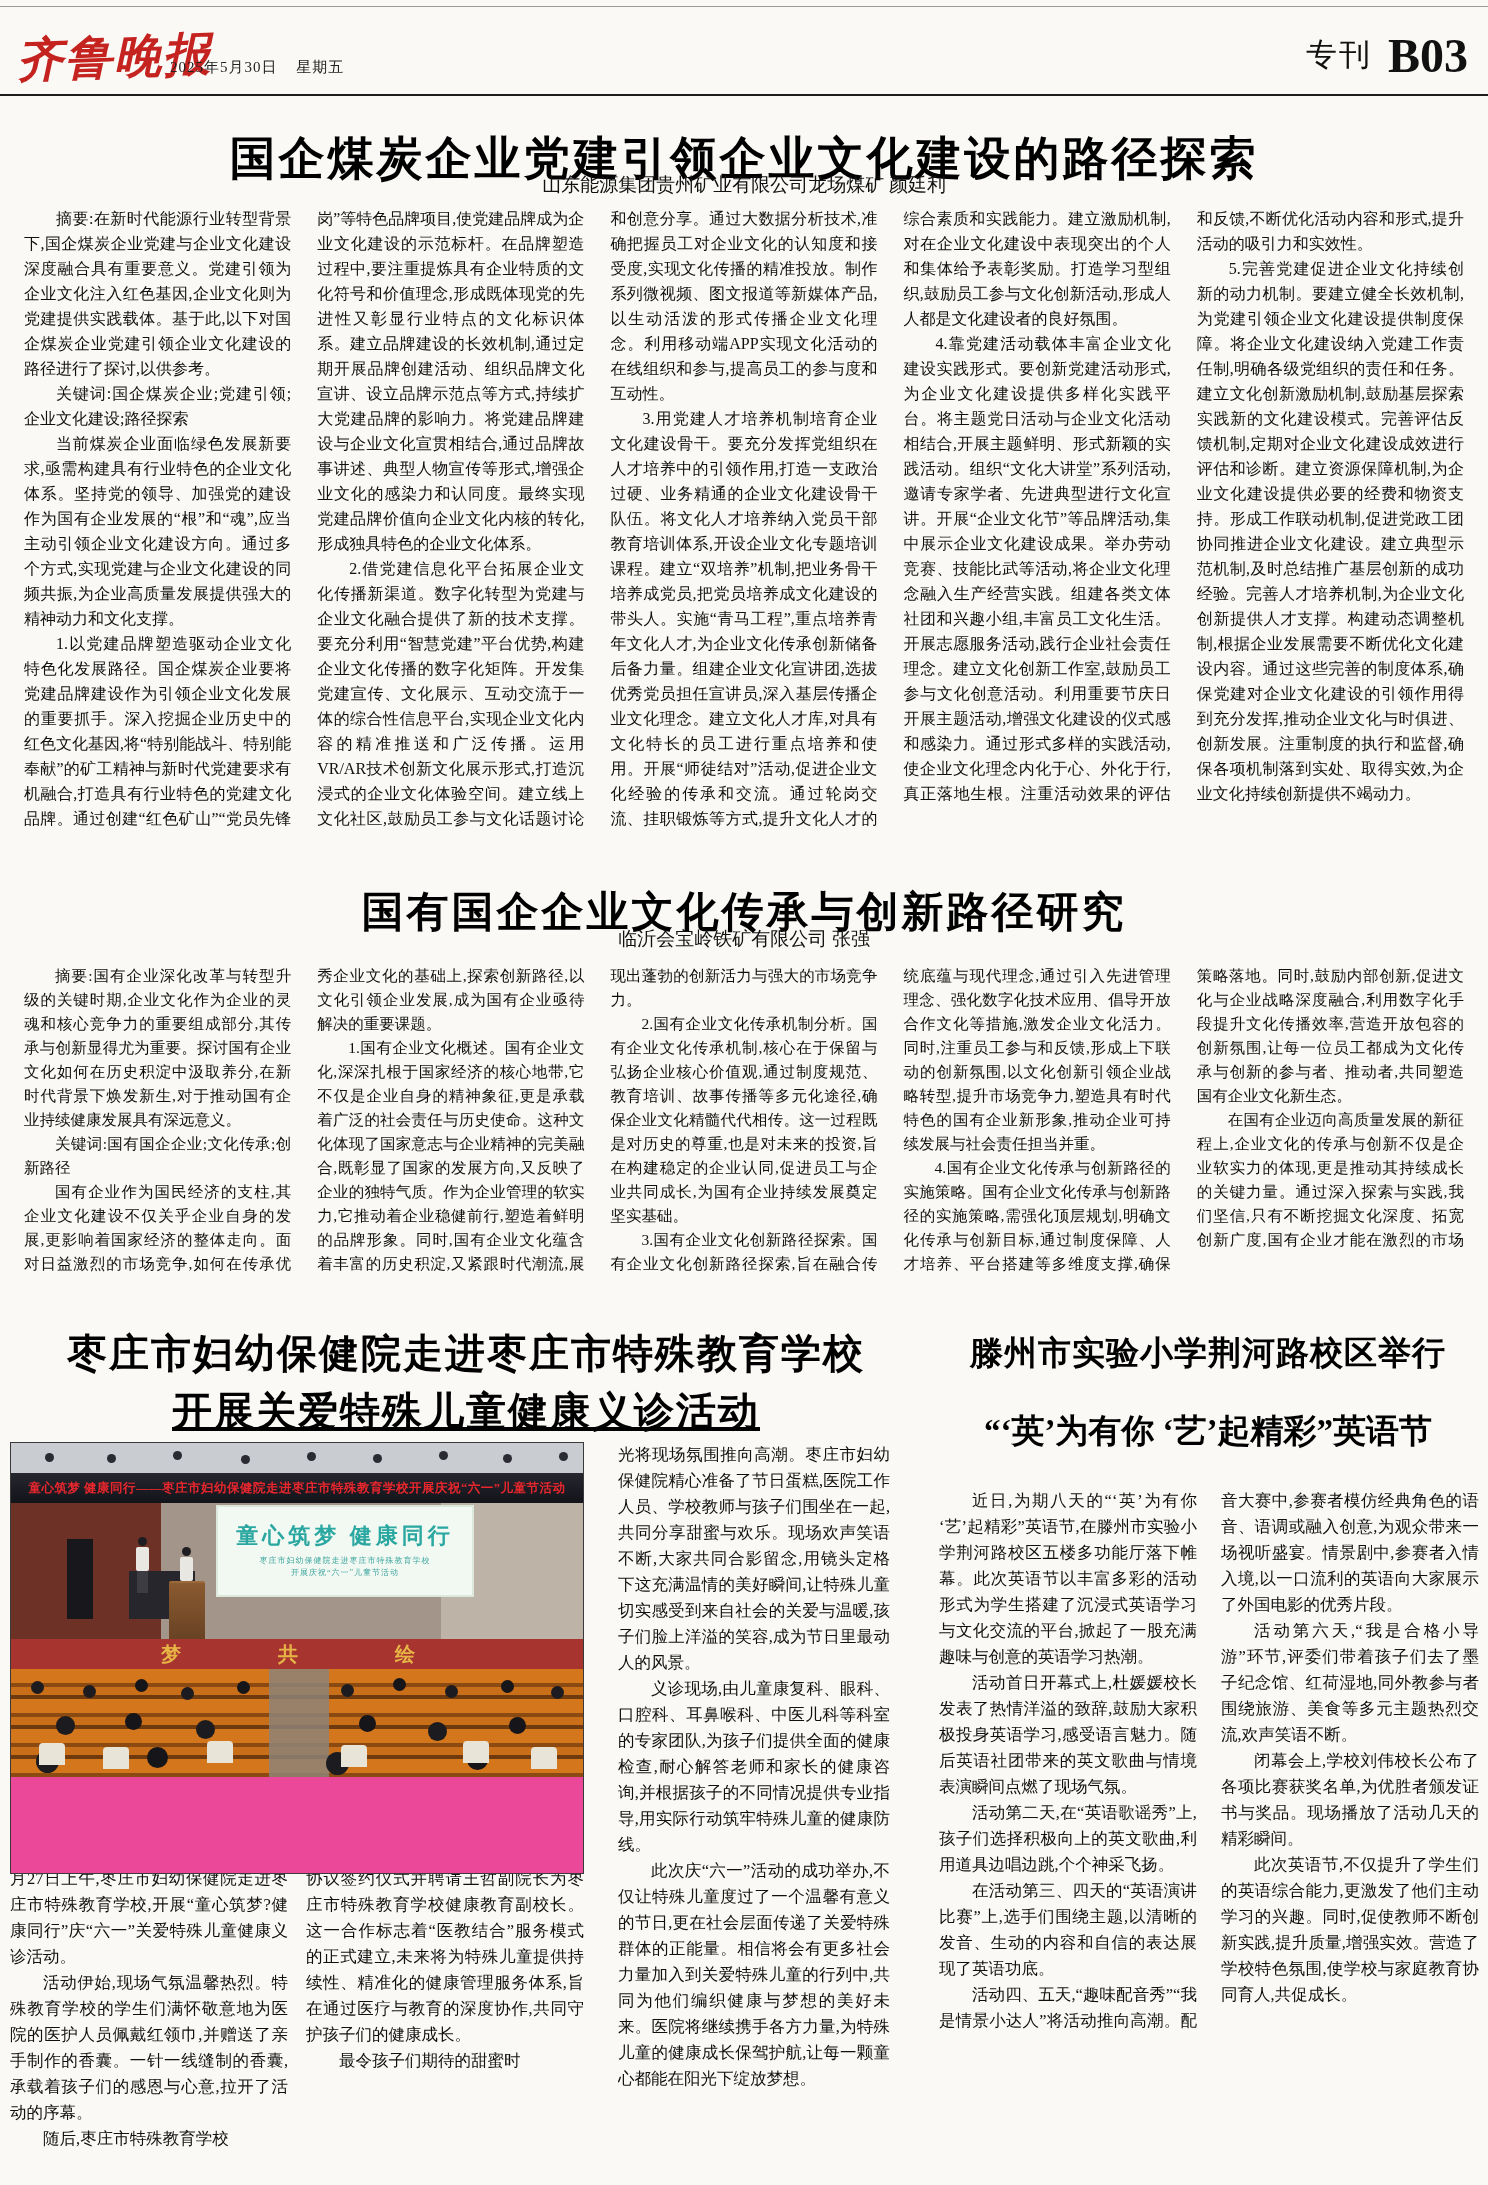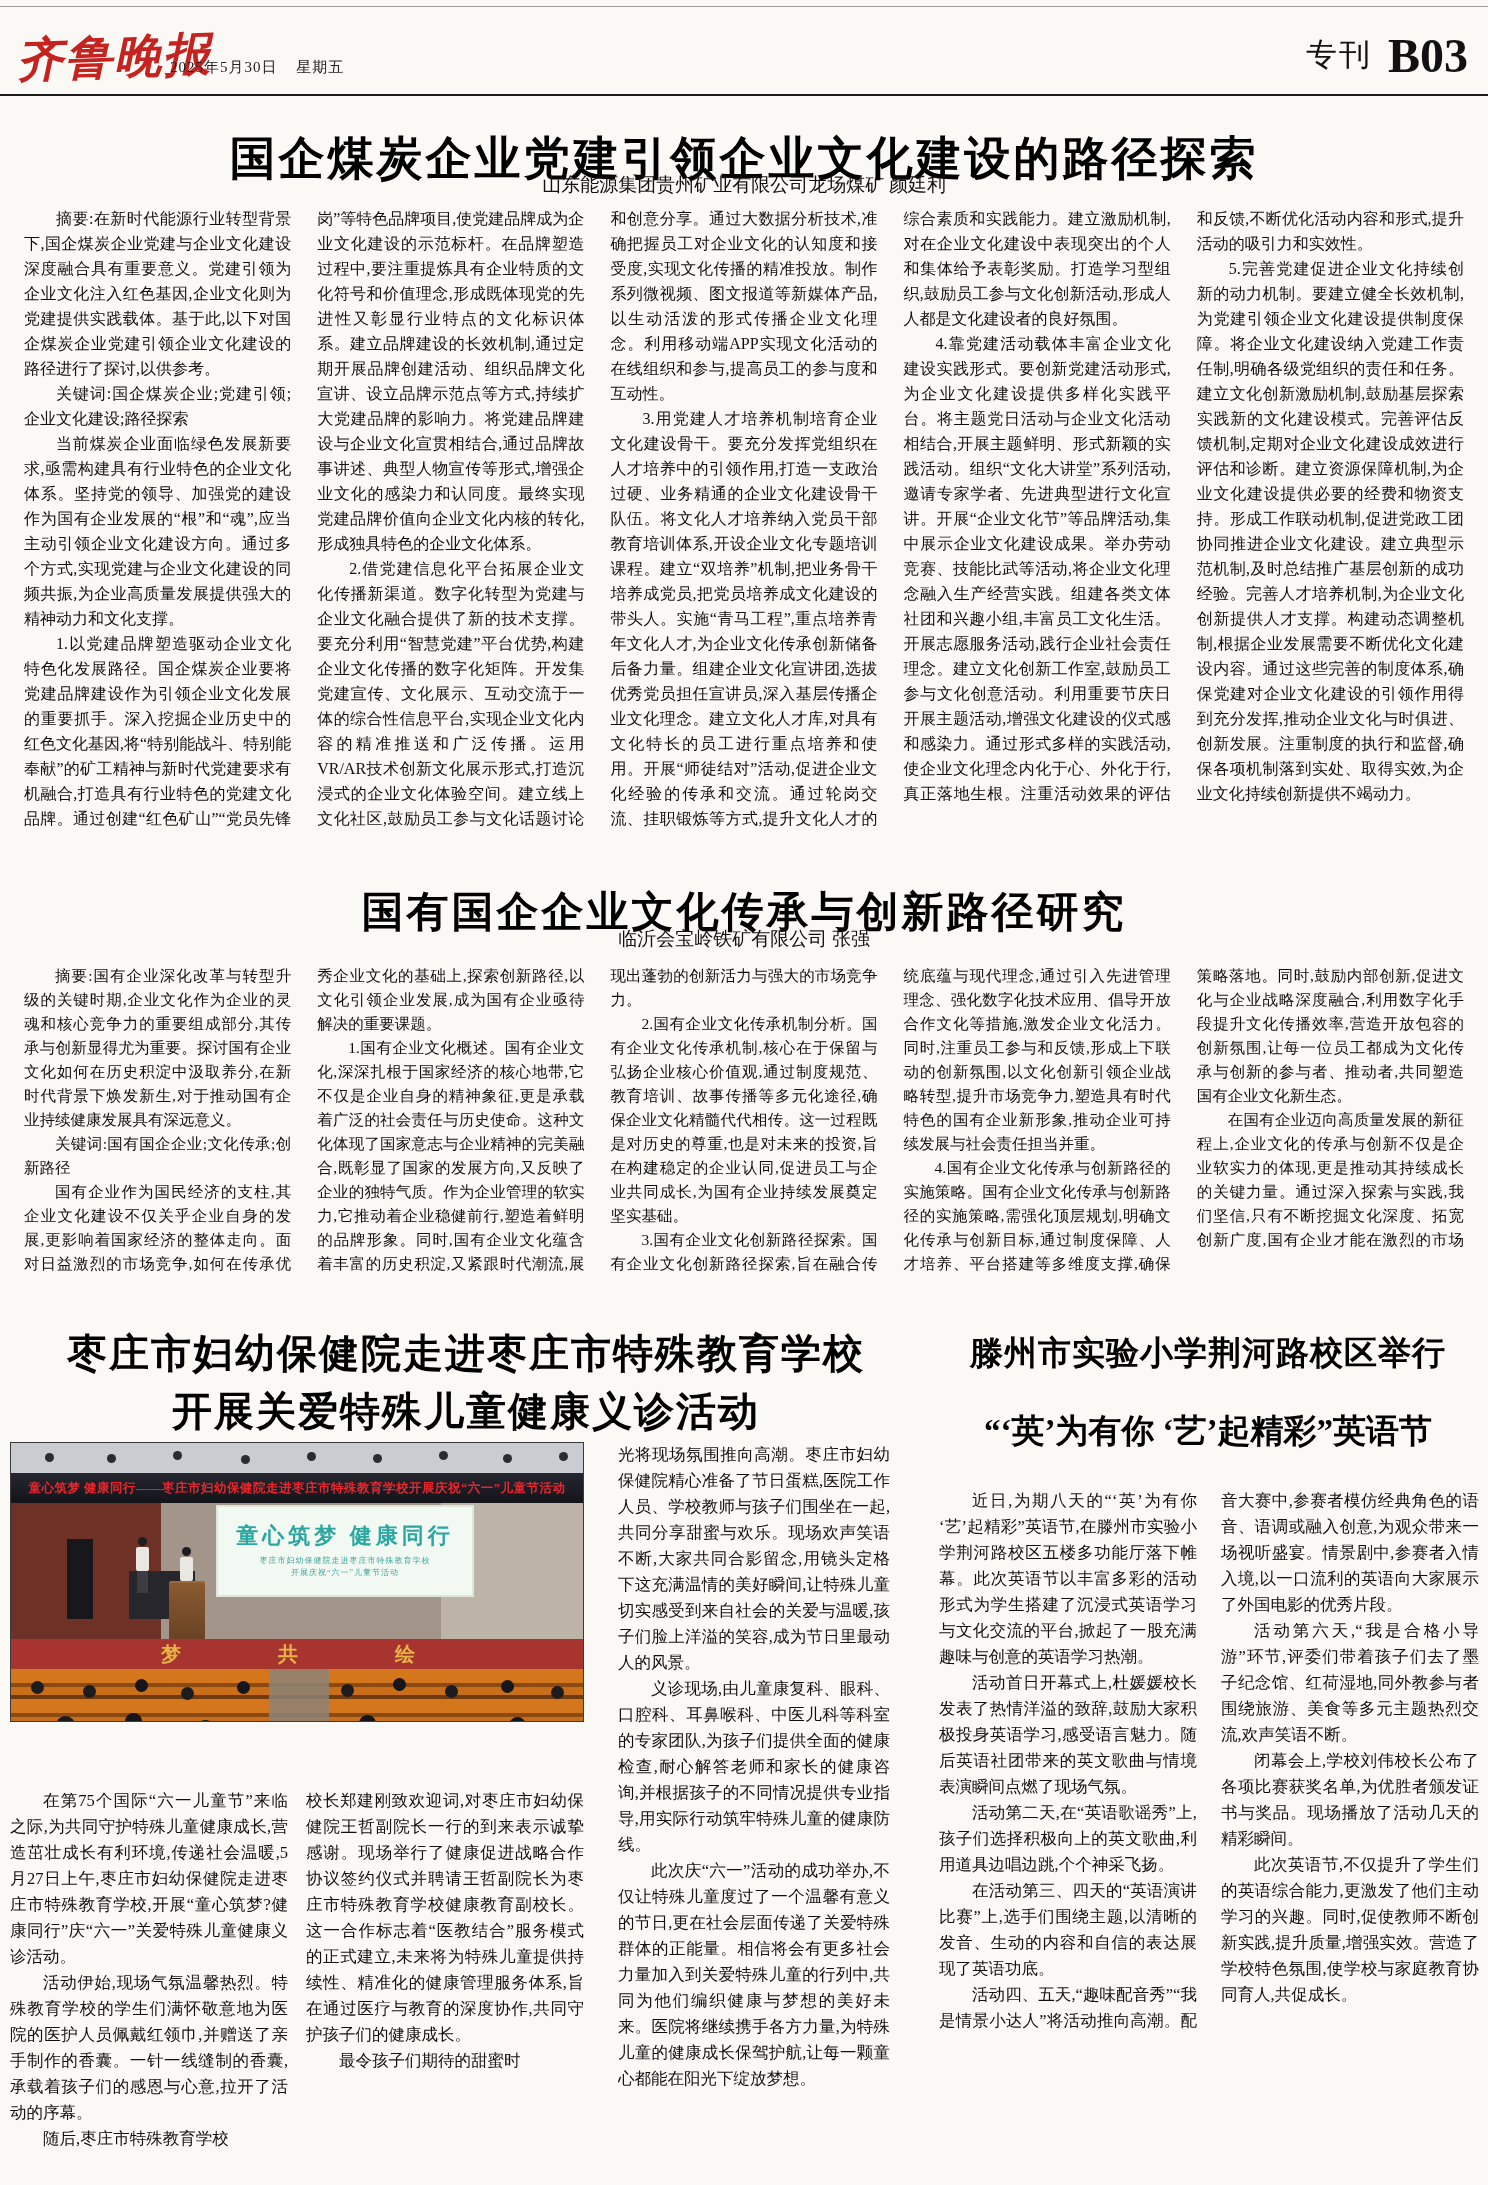--- a/index.html
+++ b/index.html
@@ -28,34 +28,34 @@
   .a1-body{position:absolute;left:24px;top:206px;width:1440px;height:644px;
            column-count:5;column-gap:26px;font-size:16px;line-height:25px;overflow:hidden;}
   
   .a2-title{top:860px;font-size:42px;letter-spacing:3px;}
   .a2-byline{top:926px;}
   .a2-body{position:absolute;left:24px;top:964px;width:1440px;height:318px;
            column-count:5;column-gap:26px;font-size:15.5px;line-height:24px;overflow:hidden;}
   
   .a3{position:absolute;left:10px;top:1292px;width:912px;height:893px;}
   .a3-t1{top:6px;font-size:40px;letter-spacing:2px;}
-  .a3-t2{top:64px;font-size:40px;letter-spacing:2px;}
+  .a3-t2{top:64px;font-size:40px;letter-spacing:2px;text-decoration:underline;}
   .a3-grid{position:absolute;left:0;top:150px;width:880px;display:grid;
            grid-template-columns:278px 278px 288px;grid-template-rows:334px 395px;
            column-gap:18px;row-gap:12px;}
   .a3-col{font-size:16.5px;line-height:26px;overflow:hidden;}
   .a3-col3{grid-column:3;grid-row:1/3;margin-left:16px;}
   
   .a4{position:absolute;left:935px;top:1292px;width:546px;height:893px;}
   .a4-t1{top:16px;font-size:33px;letter-spacing:1px;}
   .a4-t2{top:94px;font-size:33px;letter-spacing:0px;}
   .a4-body{position:absolute;left:4px;top:196px;width:540px;height:690px;
            column-count:2;column-gap:24px;font-size:16.5px;line-height:26px;overflow:hidden;}
   
-  .photo{position:relative;grid-column:1/3;grid-row:1;width:574px;height:280px;
+  .photo{position:relative;grid-column:1/3;grid-row:1;width:574px;height:432px;
          background:#ec4899;overflow:hidden;border:1px solid #3a3a3a;box-sizing:border-box;}
   .ph-ceiling{position:absolute;left:0;top:0;width:100%;height:30px;background:#c9ccd0;}
   .ph-lights{position:absolute;left:34px;top:10px;width:9px;height:9px;border-radius:50%;background:#2b2b33;
      box-shadow:62px 1px 0 #2b2b33,128px -2px 0 #2b2b33,196px 2px 0 #2b2b33,262px -1px 0 #2b2b33,
      328px 1px 0 #2b2b33,394px -2px 0 #2b2b33,458px 1px 0 #2b2b33,514px -1px 0 #2b2b33;}
   .ph-banner{position:absolute;left:0;top:30px;width:100%;height:30px;
      background:linear-gradient(#26272f,#13141a);color:#e8262d;font-size:12.5px;line-height:30px;
      text-align:center;font-weight:bold;letter-spacing:0.5px;white-space:nowrap;overflow:hidden;}
   .ph-scene{position:absolute;left:0;top:60px;width:100%;height:140px;
      background:linear-gradient(90deg,#6e3126 0 150px,#a3958a 150px 430px,#bdb3a6 430px 100%);}

